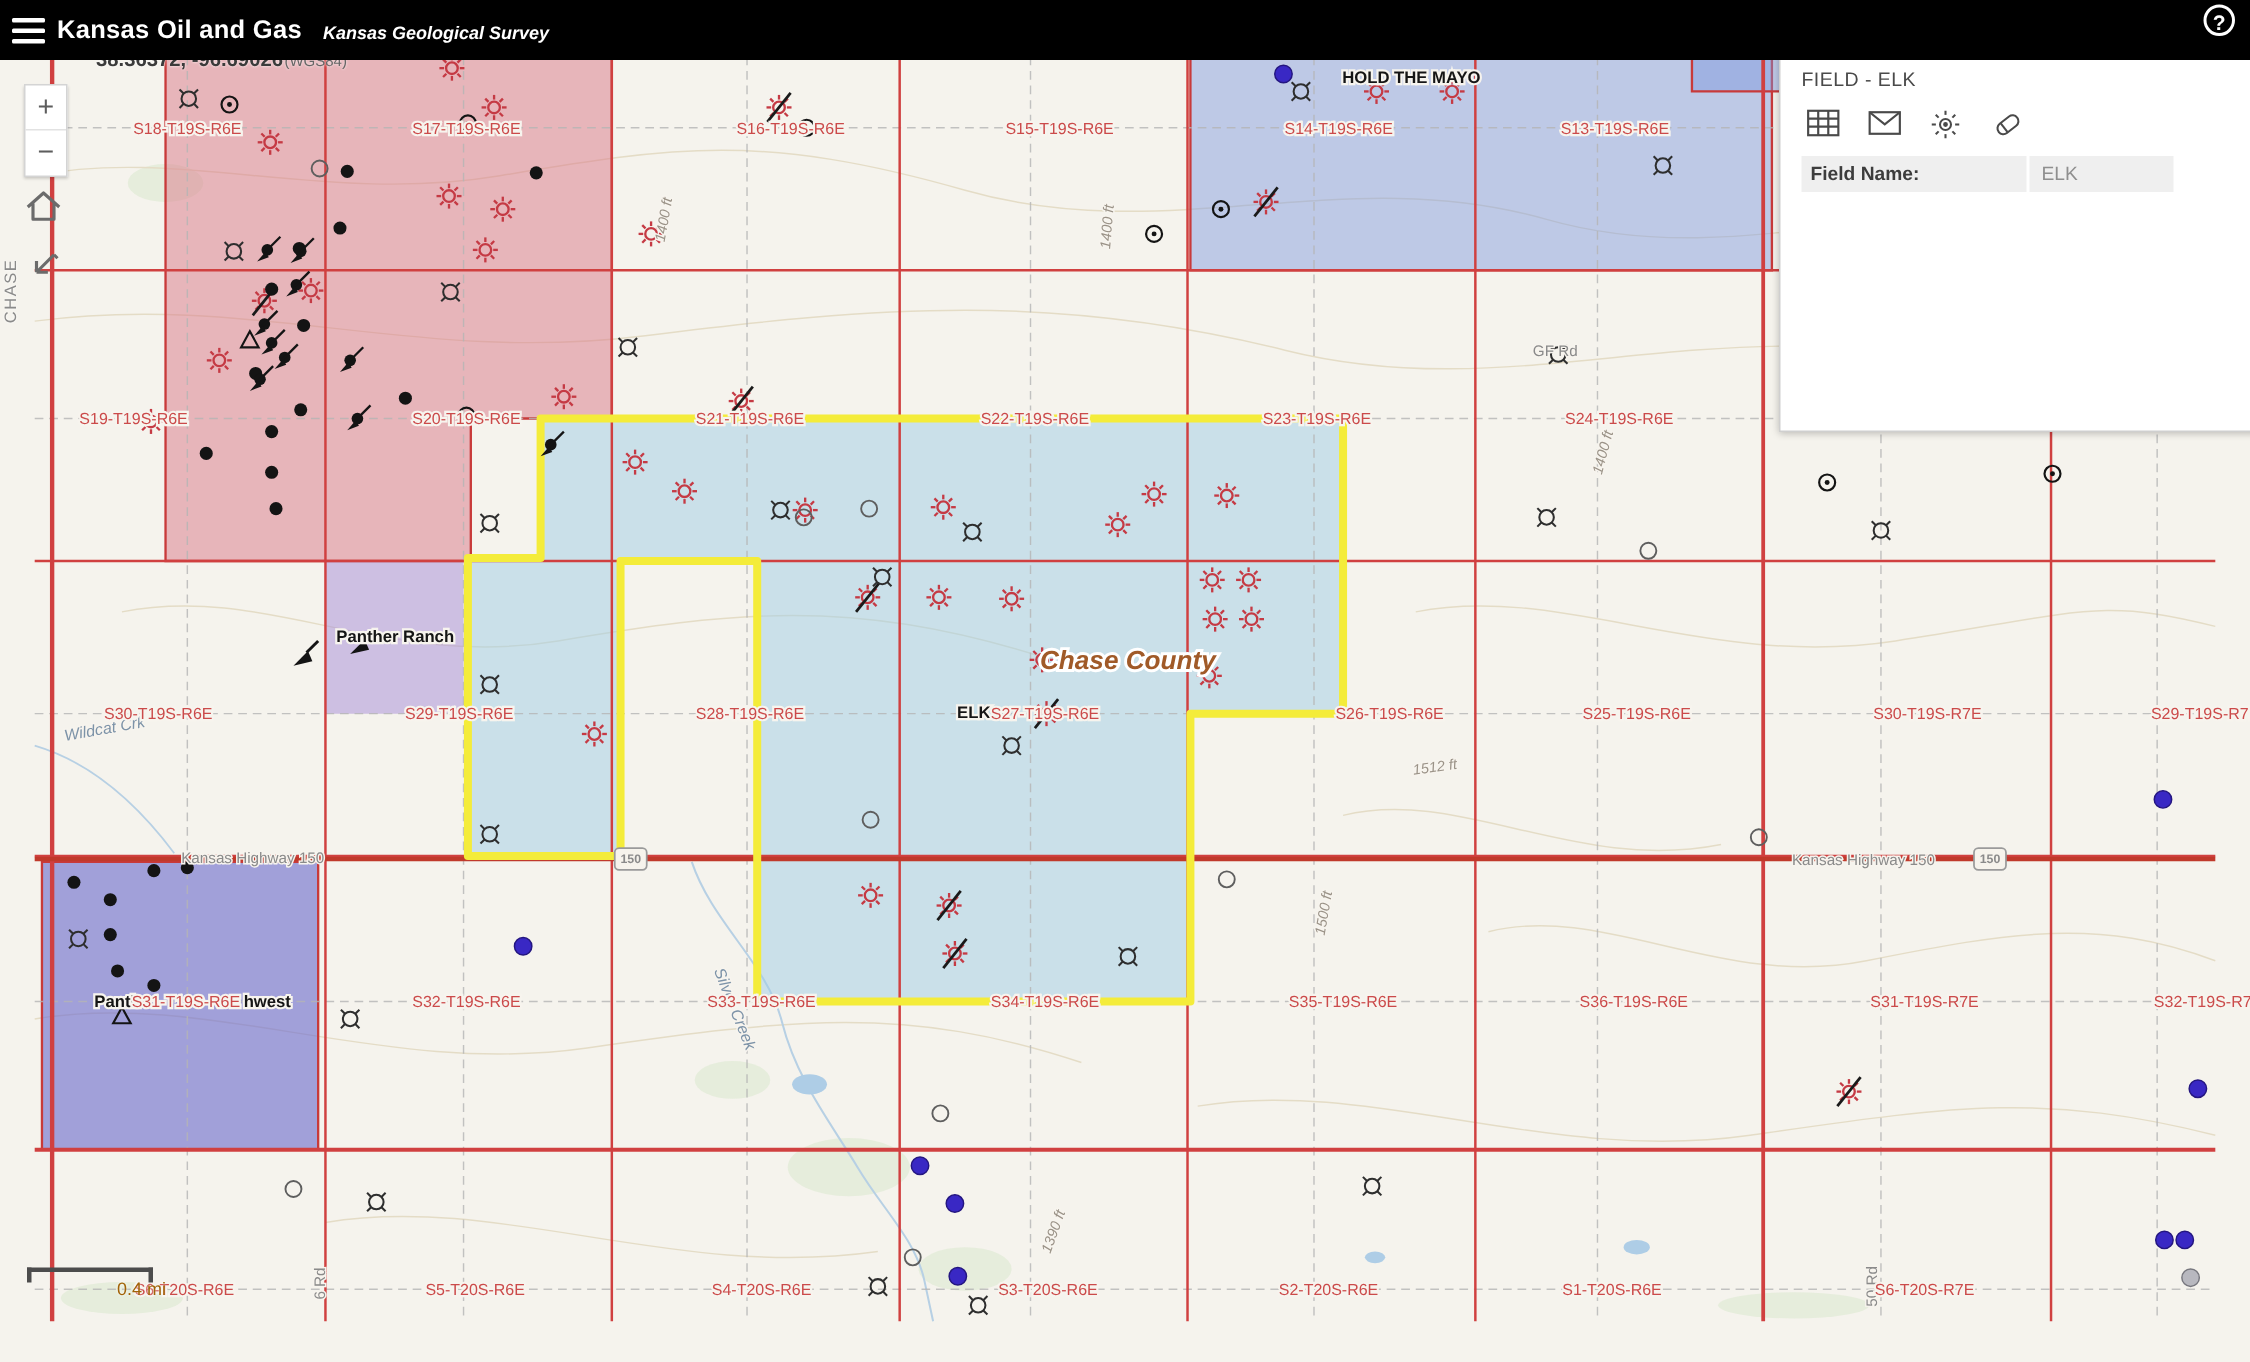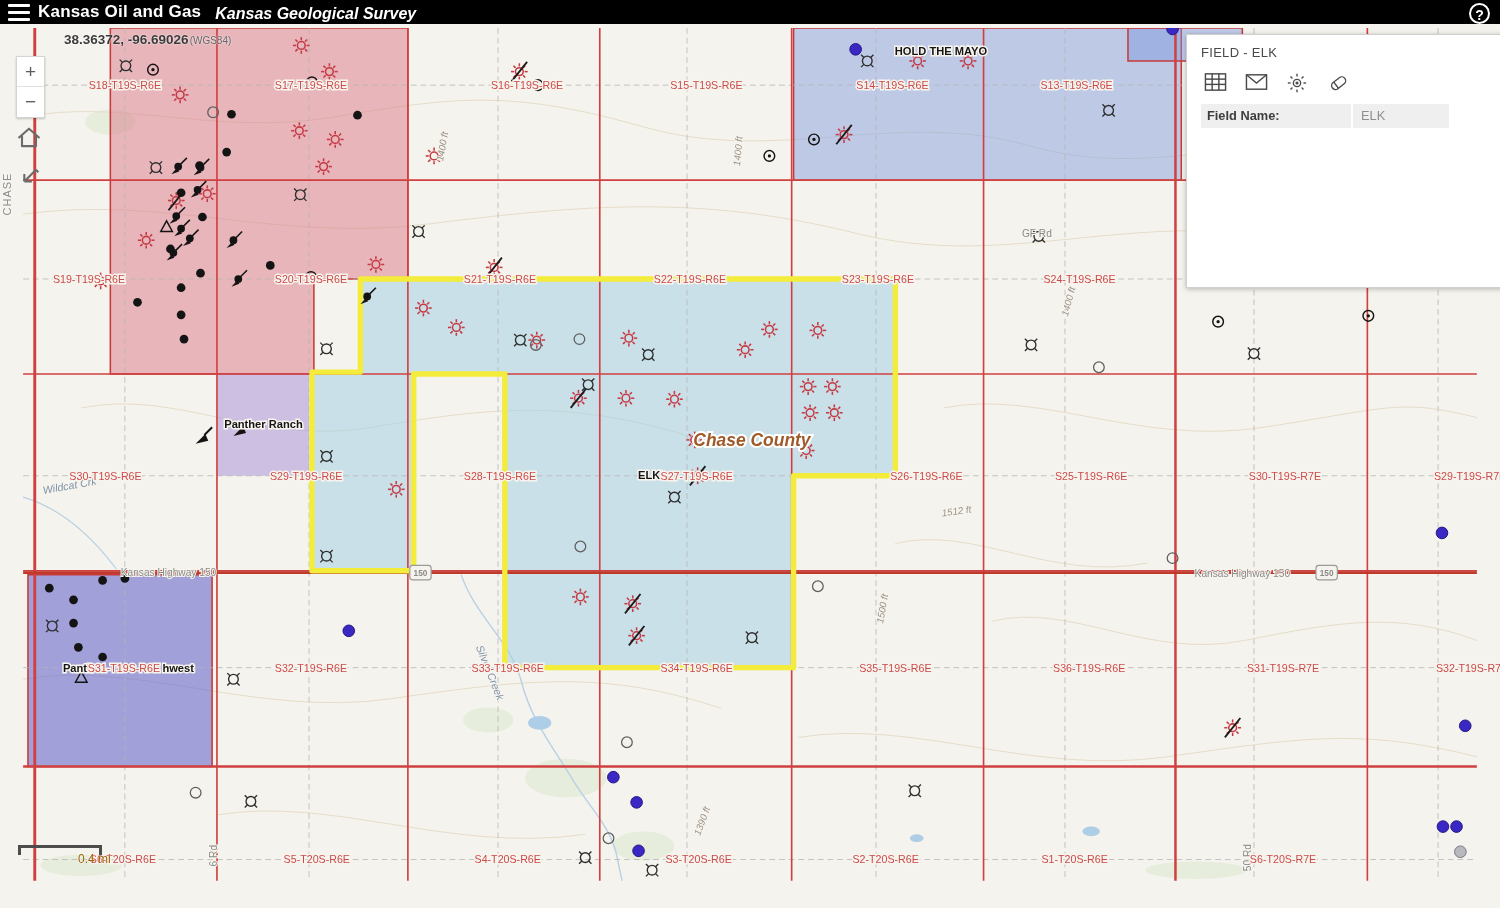--- a/index.html
+++ b/index.html
@@ -1,23 +1,23 @@
 <!DOCTYPE html>
 <html><head>
 <meta charset="utf-8">
 <style>
   html,body{margin:0;padding:0;}
   body{width:1500px;height:908px;overflow:hidden;font-family:"Liberation Sans",sans-serif;background:#f5f3ed;position:relative;}
 
   
-  #topbar{position:absolute;left:0;top:0;width:1500px;height:24px;background:#000;z-index:50;display:flex;align-items:center;}
+  #topbar{position:absolute;left:0;top:0;width:1500px;height:40px;background:#000;z-index:50;display:flex;align-items:center;}
   #hamburger{width:34px;height:28px;display:flex;flex-direction:column;justify-content:center;gap:4px;padding-left:8px;box-sizing:border-box;cursor:pointer;}
   #hamburger span{display:block;width:22px;height:3px;background:#fff;border-radius:1px;}
   #app-title{color:#fff;font-size:17px;font-weight:bold;letter-spacing:.2px;margin-left:4px;white-space:nowrap;}
-  #app-subtitle{color:#fff;font-size:16px;font-weight:bold;font-style:italic;margin-left:14px;margin-top:3px;white-space:nowrap;}
+  #app-subtitle{color:#fff;font-size:12px;font-weight:bold;font-style:italic;margin-left:14px;margin-top:3px;white-space:nowrap;}
   #help-btn{position:absolute;right:10px;top:3px;width:21px;height:21px;border:2px solid #fff;border-radius:50%;color:#fff;font-weight:bold;font-size:14px;line-height:21px;text-align:center;cursor:pointer;box-sizing:border-box;}
 
   
   #map{position:absolute;left:0;top:28px;width:1500px;height:880px;}
   #map-svg{position:absolute;left:0;top:0;}
 
   #coords{position:absolute;left:64px;top:4px;z-index:20;font-size:13.5px;font-weight:bold;color:#3b3b3b;text-shadow:0 0 2px #fff;}
   #coords .datum{font-size:10px;font-weight:normal;color:#666;margin-left:1px;}
 
   #county-vert{position:absolute;left:-14px;top:160px;z-index:20;transform:rotate(-90deg);font-size:11px;letter-spacing:1px;color:#8a8a8a;text-shadow:0 0 2px #fff;}

